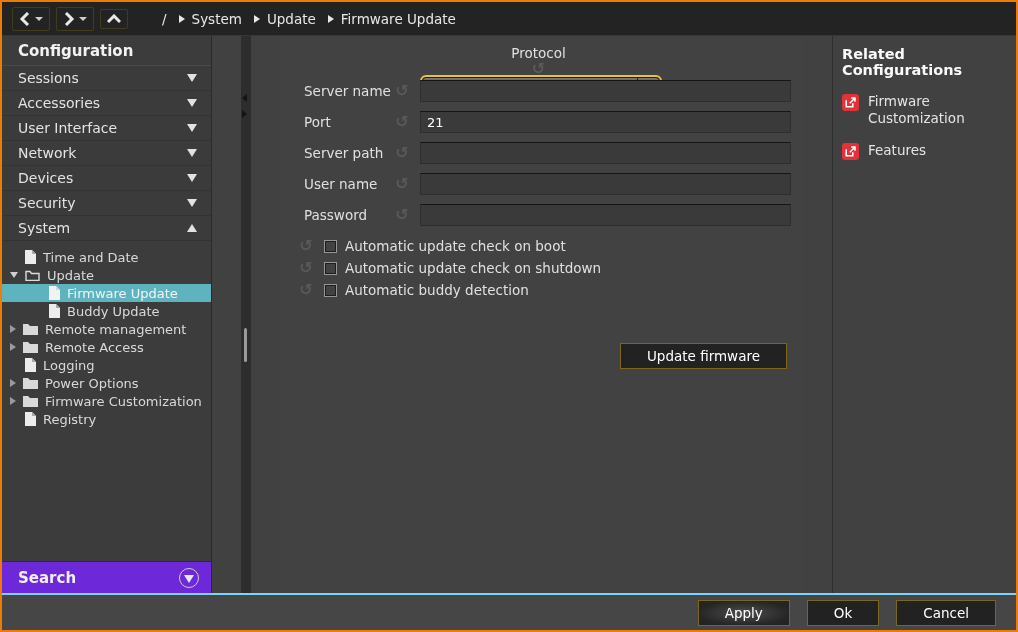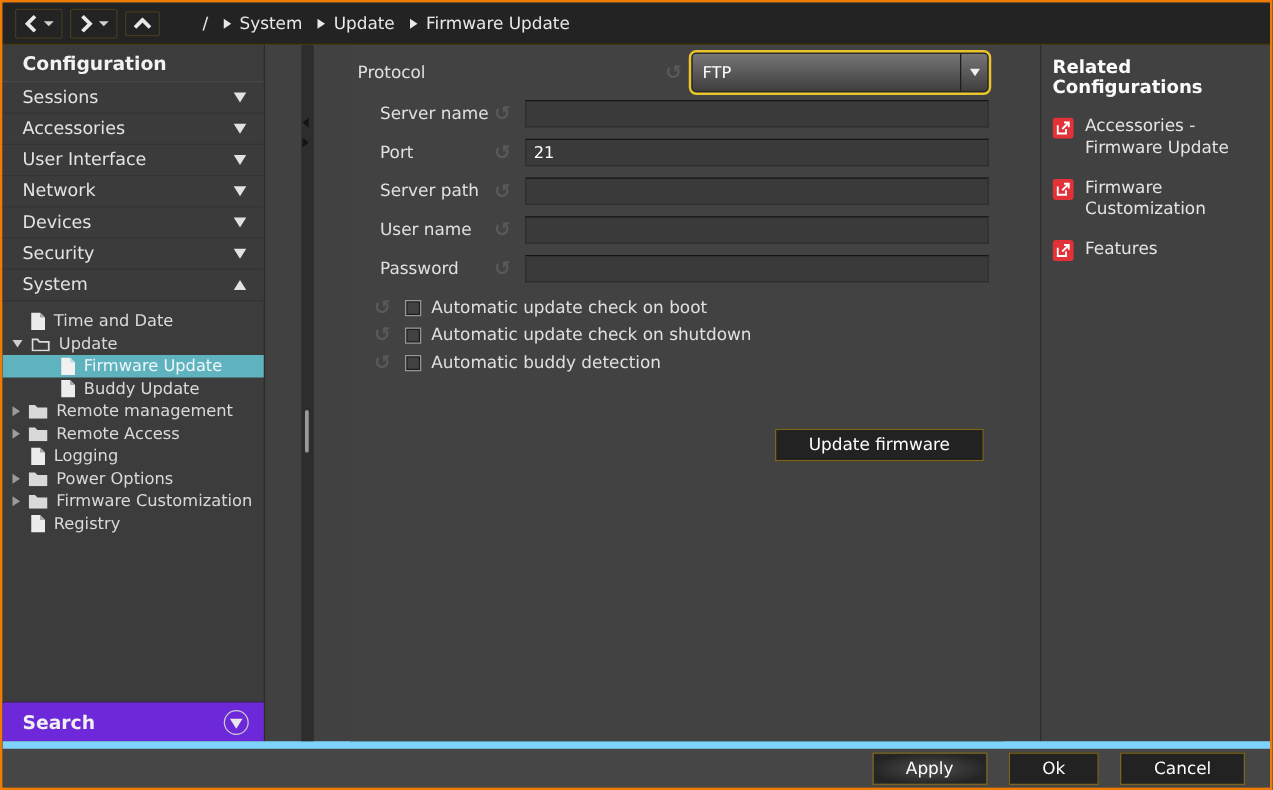--- a/index.html
+++ b/index.html
@@ -64,21 +64,21 @@
 
   
   .splitter { width:10px; flex:0 0 10px; background:#2d2d2d; position:relative; }
   .split-arrows { position:absolute; top:58px; left:1px; display:flex; flex-direction:column; gap:8px; }
   .sa-left { width:0;height:0;border-right:5px solid #141414;border-top:4px solid transparent;border-bottom:4px solid transparent; cursor:pointer;}
   .sa-right { width:0;height:0;border-left:5px solid #141414;border-top:4px solid transparent;border-bottom:4px solid transparent; cursor:pointer;}
   .scroll-thumb { position:absolute; top:292px; left:3px; width:3px; height:34px; background:#9a9a9a; border-radius:2px; cursor:pointer; }
 
   
   .main { flex:1; background:#424242; padding:9px 12px 0 6px; position:relative; }
-  .row-protocol { display:flex; align-items:center; height:26px; margin-bottom:9px; }
+  .row-protocol { display:flex; align-items:center; height:26px; margin-bottom:9px;flex-direction:column; }
   .row-protocol .lbl { flex:1; font-size:13.5px; color:#e0e0e0; }
   .revert { font-size:16px; font-weight:bold; color:#595959; width:20px; text-align:center; cursor:pointer; line-height:1; }
   .dropdown {
     width:238px; height:32px; margin-left:4px;
     background:linear-gradient(#757575,#3e3e3e);
     border:1px solid #1c1c1c; border-radius:4px;
     outline:2px solid #eac42d; outline-offset:0;
     display:flex; align-items:center; cursor:pointer;
   }
   .dropdown .val { flex:1; padding-left:8px; font-size:13px; color:#ffffff; }
@@ -106,21 +106,21 @@
   .update-btn-row { margin-top:42px; text-align:right; padding-right:4px; }
 
   
   .related { width:184px; flex:0 0 184px; background:#414141; border-left:1px solid #2e2e2e; padding:10px 6px 0 9px; }
   .related-title { font-size:14.5px; font-weight:bold; color:#fafafa; margin-bottom:15px; }
   .rel-item { display:flex; gap:9px; margin-bottom:15px; font-size:13.5px; color:#e4e4e4; line-height:1.25; cursor:pointer; align-items:flex-start; }
   .rel-item svg { flex:0 0 auto; margin-top:1px; }
 
   
   .footer {
-    height:37px; flex:0 0 37px; background:#464646; border-top:6px solid #7dd3fc;
+    height:37px; flex:0 0 37px; background:#464646; border-top:2px solid #7dd3fc;
     display:flex; align-items:center; justify-content:flex-end; gap:17px; padding-right:20px;
   }
   .footer .btn.apply { background:radial-gradient(ellipse at center,#4d4d4d 0%,#242424 75%); }
 </style>
 </head>
 <body>
 
 <div class="toolbar">
   <div class="nav-btn">
     <span>
@@ -366,28 +366,20 @@
   </div>
 
   <div class="related">
     <div class="related-title">Related Configurations</div>
     <div class="rel-item">
       <span><svg width="17" height="17" viewBox="0 0 17 17">
             <rect width="17" height="17" rx="3" fill="#e03238"></rect>
             <path d="M4.2 6.2 v6.6 h6.6 v-3.6" stroke="#ffffff" stroke-width="1.5" fill="none"></path>
             <path d="M7.8 9.2 L13 4 M9.2 4 H13 V7.8" stroke="#ffffff" stroke-width="1.5" fill="none"></path>
           </svg></span>
-      <span>Accessories - Firmware Update</span>
-    </div>
-    <div class="rel-item">
-      <span><svg width="17" height="17" viewBox="0 0 17 17">
-            <rect width="17" height="17" rx="3" fill="#e03238"></rect>
-            <path d="M4.2 6.2 v6.6 h6.6 v-3.6" stroke="#ffffff" stroke-width="1.5" fill="none"></path>
-            <path d="M7.8 9.2 L13 4 M9.2 4 H13 V7.8" stroke="#ffffff" stroke-width="1.5" fill="none"></path>
-          </svg></span>
       <span>Firmware Customization</span>
     </div>
     <div class="rel-item">
       <span><svg width="17" height="17" viewBox="0 0 17 17">
             <rect width="17" height="17" rx="3" fill="#e03238"></rect>
             <path d="M4.2 6.2 v6.6 h6.6 v-3.6" stroke="#ffffff" stroke-width="1.5" fill="none"></path>
             <path d="M7.8 9.2 L13 4 M9.2 4 H13 V7.8" stroke="#ffffff" stroke-width="1.5" fill="none"></path>
           </svg></span>
       <span>Features</span>
     </div>

